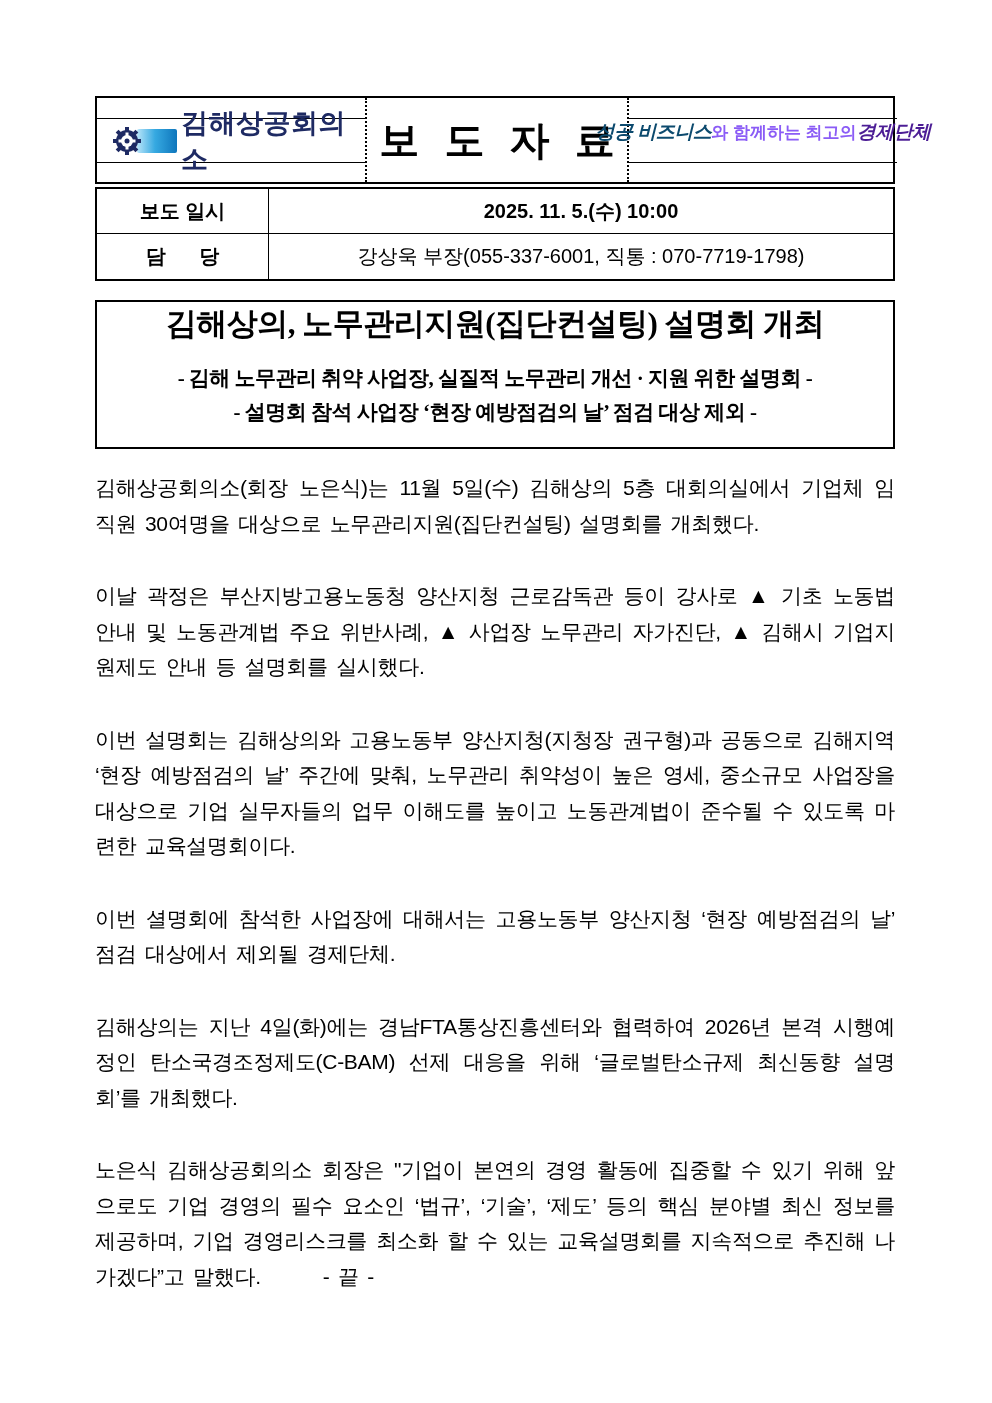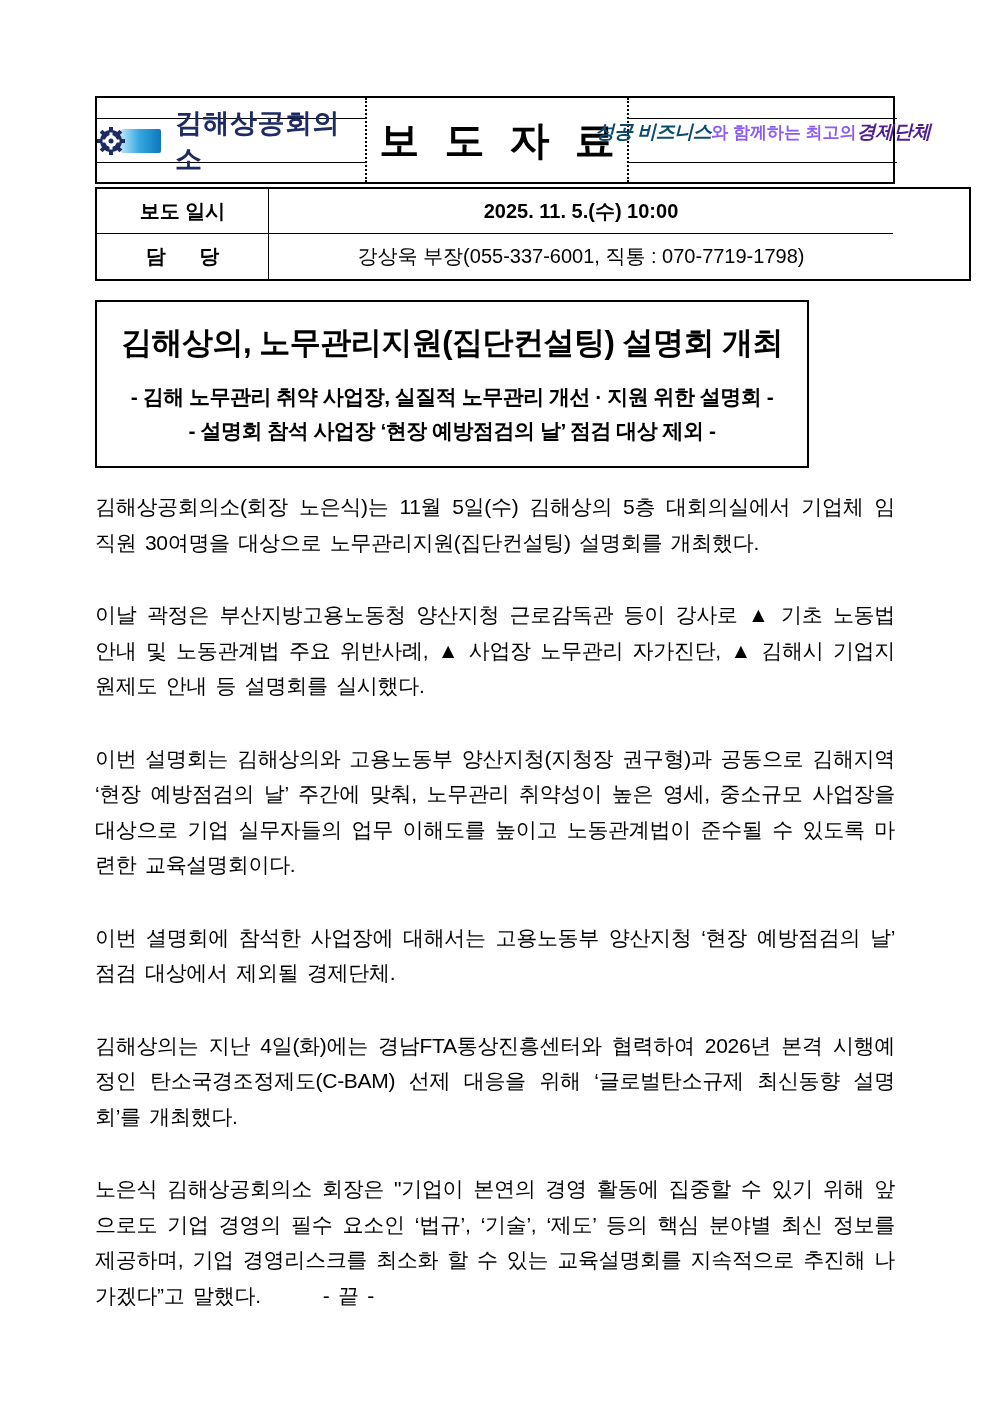--- a/index.html
+++ b/index.html
@@ -22,21 +22,22 @@
     display: grid;
     grid-template-columns: 268px 264px 268px;
     grid-template-rows: 21px 44px 19px;
     border: 2px solid #000;
   }
   .mh-thin { border-bottom: 1.5px solid #000; }
   .mh-logo-cell {
     grid-column: 1; grid-row: 2;
     border-bottom: 1.5px solid #000;
     display: flex; align-items: center; justify-content: center;
-    gap: 12px;
+    gap: 2px;
+    padding-left: 16px;
   }
   .mh-center {
     grid-column: 2; grid-row: 1 / span 3;
     border-left: 2px dotted #000;
     border-right: 2px dotted #000;
     display: flex; align-items: center; justify-content: center;
   }
   .mh-slogan-cell {
     grid-column: 3; grid-row: 2;
     border-bottom: 1.5px solid #000;
@@ -50,37 +51,38 @@
   .doc-type {
     font-size: 40px; font-weight: bold; letter-spacing: 7px;
     white-space: nowrap; padding-left: 7px;
   }
   .slogan-script1 { font-size: 19px; font-weight: bold; font-style: italic; color: #0c4a6e; letter-spacing: -0.5px; }
   .slogan-mid     { font-size: 17px; font-weight: bold; color: #8b5cf6; }
   .slogan-script2 { font-size: 19px; font-weight: bold; font-style: italic; color: #4c1d95; letter-spacing: -0.5px; }
 
   
   .info-table {
-    width: 876px; margin-top: 3px;
+    width: 800px; margin-top: 3px;
     border: 2px solid #000;
     display: grid;
     grid-template-columns: 172px 624px;
     grid-template-rows: 45px 45px;
   }
   .info-cell { display: flex; align-items: center; justify-content: center; font-size: 20px; }
   .info-label { border-right: 1.5px solid #000; font-weight: bold; white-space: pre; }
   .row1 { border-bottom: 1.5px solid #000; }
   .bold-val { font-weight: bold; }
 
   
   .headline-box {
-    width: 714px; margin-top: 19px;
+    width: 800px; margin-top: 19px;
     border: 2.5px solid #000;
-    padding: 20px 8px 18px 8px;
+    padding: 1px 8px 18px 8px;
     text-align: center;
+    font-family: Liberation Serif, serif;
   }
   .headline-title {
     font-size: 31px; font-weight: bold; letter-spacing: -0.5px;
     margin-bottom: 16px;
   }
   .headline-sub {
     font-size: 21px; font-weight: bold; line-height: 34px; letter-spacing: -0.5px;
   }
 
   

